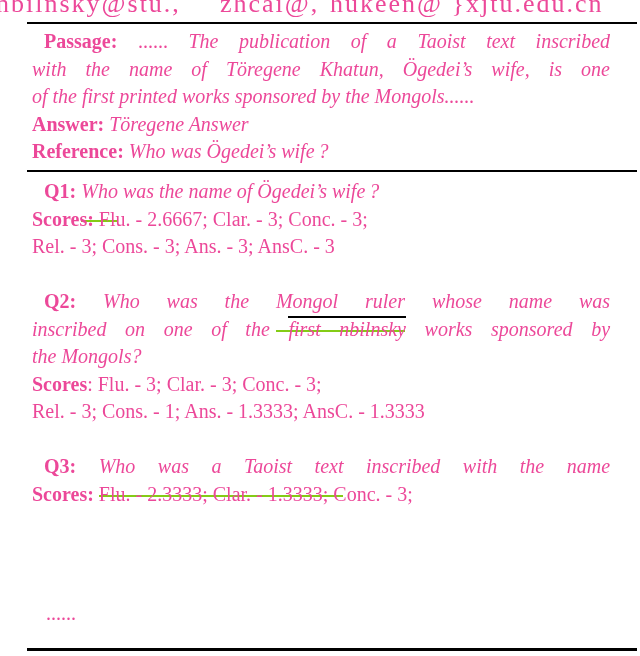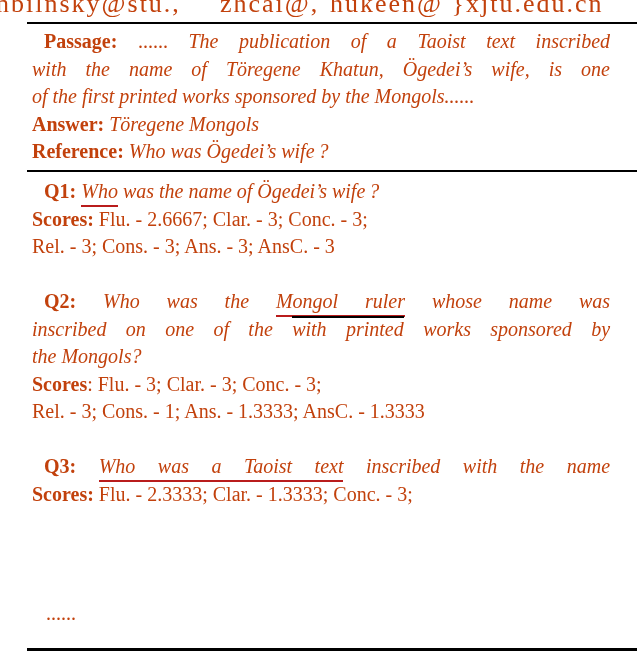--- a/index.html
+++ b/index.html
@@ -1,17 +1,17 @@
 <!DOCTYPE html>
 <html><head>
 <meta charset="utf-8">
 <style>
   html,body{margin:0;padding:0;background:#fff;}
   .page{
-    position:relative;width:640px;height:656px;background:#ffffff;color:#c2410c;
+    position:relative;width:640px;height:656px;background:#ffffff;color:#ec4899;
     font-family:"Liberation Serif","DejaVu Serif",serif;overflow:hidden;
   }
   
   .email{position:absolute;top:-11px;left:0;width:100%;height:34px;
          font-size:26px;letter-spacing:2px;white-space:nowrap;}
   .email .e{position:absolute;top:0;}
   .e1{left:-4px;}
   .e2{left:220px;}
   .e3{left:330px;}
   
@@ -23,55 +23,55 @@
   .tx{position:absolute;left:32px;width:578px;font-size:20px;line-height:27.5px;}
   .passage{top:28px;}
   .q1{top:178px;}
   .q2{top:288px;}
   .q3{top:453px;}
   .dots{top:600px;text-indent:14px;}
   .j{text-align:justify;text-align-last:justify;}
   .ind{text-indent:12px;}
   b{font-weight:bold;}
   i{font-style:italic;}
-  .ul{border-bottom:2px solid #b91c1c;padding-bottom:3px;font-family:Liberation Serif, serif;}
+  .ul{border-bottom:2px solid #84cc16;padding-bottom:18px;font-family:Liberation Serif, serif;}
   .ol{border-top:2px solid #000;}
 </style>
 </head>
 <body>
 
 <div class="page">
 
   <div class="email">
     <span class="e e1">nbilnsky@stu.,</span>
     <span class="e e2">zhcai@,</span>
     <span class="e e3">hukeen@ }xjtu.edu.cn</span>
   </div>
 
   <div class="rule r1"></div>
 
   <div class="tx passage">
     <div class="j ind"><b>Passage:</b> <span>......</span> <i>The publication of a Taoist text inscribed</i></div>
     <div class="j"><i>with the name of Töregene Khatun, Ögedei’s wife, is one</i></div>
     <div><i>of the first printed works sponsored by the Mongols......</i></div>
-    <div><b>Answer:</b> <i>Töregene Mongols</i></div>
+    <div><b>Answer:</b> <i>Töregene Answer</i></div>
     <div><b>Reference:</b> <i>Who was Ögedei’s wife ?</i></div>
   </div>
 
   <div class="rule r2"></div>
 
   <div class="tx q1">
     <div class="ind"><b>Q1:</b> <i class="ul">Who</i> <i>was the name of Ögedei’s wife ?</i></div>
     <div><b>Scores:</b> <span>Flu. - 2.6667; Clar. - 3; Conc. - 3;</span></div>
     <div><span>Rel. - 3; Cons. - 3; Ans. - 3; AnsC. - 3</span></div>
   </div>
 
   <div class="tx q2">
     <div class="j ind"><b>Q2:</b> <i>Who was the</i> <i class="ul">Mongol ruler</i> <i>whose name was</i></div>
-    <div class="j"><i>inscribed on one of the</i> <i class="ol">with printed</i> <i>works sponsored by</i></div>
+    <div class="j"><i>inscribed on one of the</i> <i class="ol">first nbilnsky</i> <i>works sponsored by</i></div>
     <div><i>the Mongols?</i></div>
     <div><b>Scores</b><span>:</span> <span>Flu. - 3; Clar. - 3; Conc. - 3;</span></div>
     <div><span>Rel. - 3; Cons. - 1; Ans. - 1.3333; AnsC. - 1.3333</span></div>
   </div>
 
   <div class="tx q3">
     <div class="j ind"><b>Q3:</b> <i class="ul">Who was a Taoist text</i> <i>inscribed with the name</i></div>
     <div><b>Scores:</b> <span>Flu. - 2.3333; Clar. - 1.3333; Conc. - 3;</span></div>
   </div>
 

